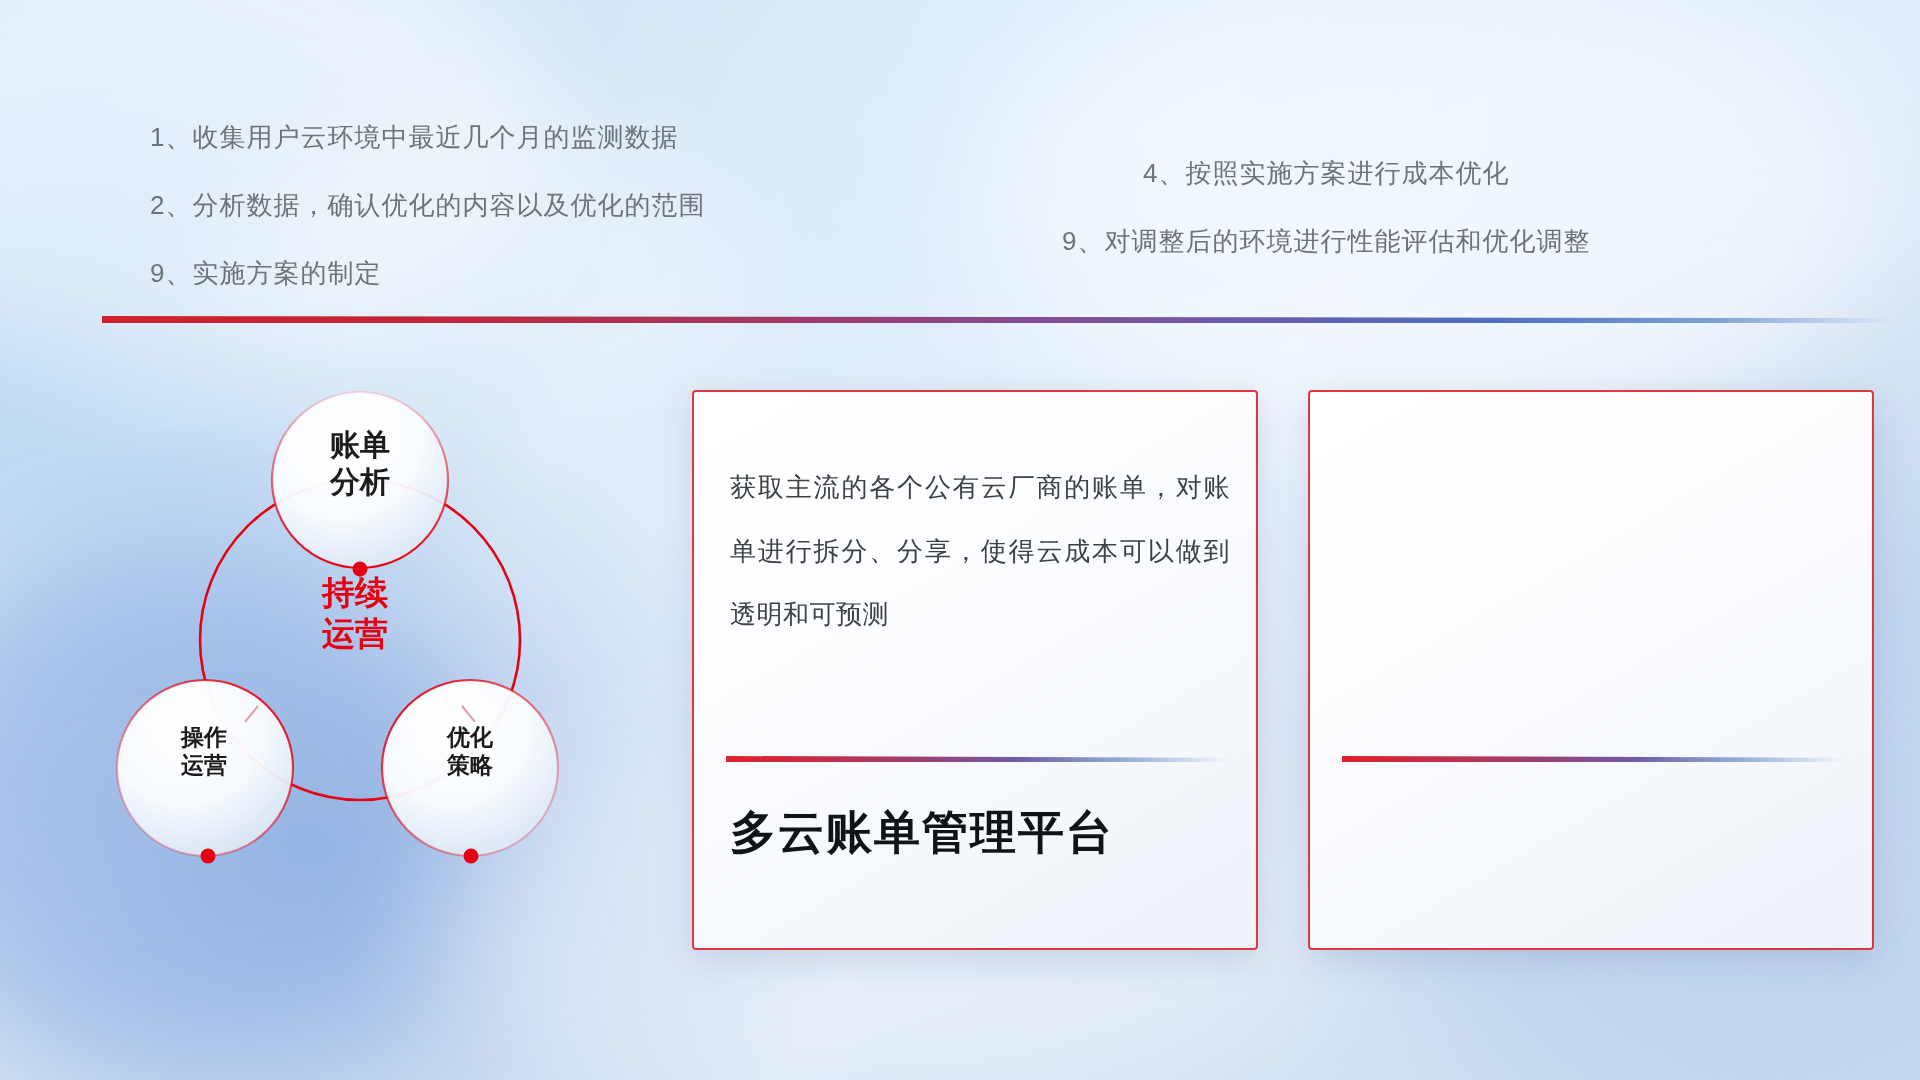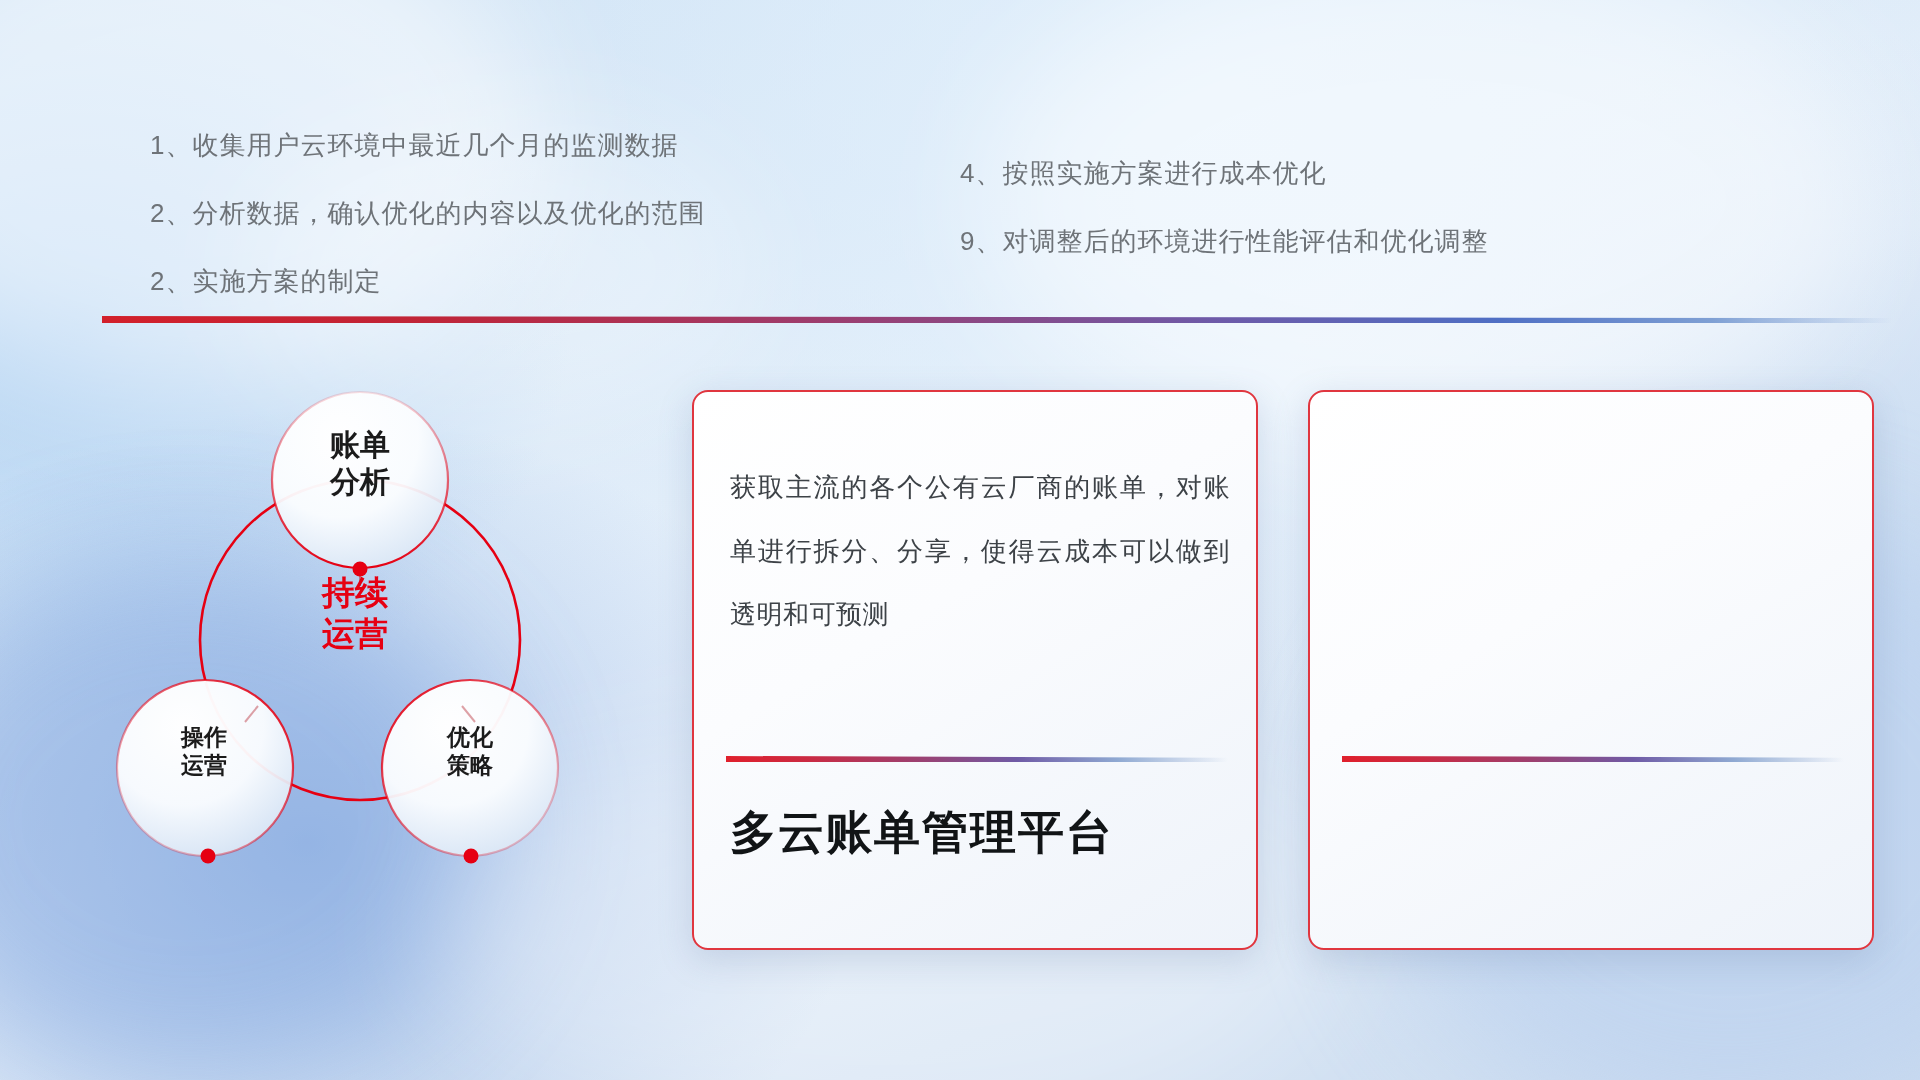--- a/index.html
+++ b/index.html
@@ -23,22 +23,22 @@
   .blob.b2{left:-120px;top:560px;width:620px;height:520px;background:rgba(118,158,219,0.40);}
   .blob.b3{left:980px;top:-60px;width:900px;height:520px;background:rgba(255,255,255,0.50);}
   .blob.b4{left:1380px;top:520px;width:700px;height:620px;background:rgba(186,209,238,0.60);}
   .blob.b5{left:430px;top:720px;width:900px;height:420px;background:rgba(255,255,255,0.32);}
   .blob.b6{left:240px;top:120px;width:520px;height:300px;background:rgba(255,255,255,0.30);}
 
   
   .bullets{position:absolute;color:#6e7378;font-size:26px;line-height:1;}
   .bullets .row{white-space:nowrap;letter-spacing:1px;}
   #bullets-left{left:150px;top:124px;}
-  #bullets-left .row{margin-bottom:42px;margin-top:8px;}
-  #bullets-right{left:960px;top:160px;}
+  #bullets-left .row{margin-bottom:42px;}
+  #bullets-right{left:1062px;top:160px;text-align:center;}
   #bullets-right .row{margin-bottom:42px;}
 
   
   #divider{
     position:absolute;left:102px;top:316px;width:1790px;height:7px;
     background:linear-gradient(90deg,#d2202b 0%,#c02437 18%,#9a3f72 42%,#6e5aa8 62%,#4f6fc4 78%,#7fa0d4 90%,rgba(180,205,235,0) 100%);
     clip-path:polygon(0 0,100% 30%,100% 100%,0 100%);
   }
 
   
@@ -49,21 +49,21 @@
     line-height:1.22;pointer-events:none;
   }
   #lbl-top{left:175px;top:77px;width:180px;font-size:30px;}
   #lbl-bl{left:24px;top:373px;width:170px;font-size:23px;}
   #lbl-br{left:290px;top:373px;width:170px;font-size:23px;}
   #lbl-center{left:160px;top:222px;width:200px;font-size:33px;color:#e60012;line-height:1.25;}
 
   
   .card{
     position:absolute;top:390px;width:566px;height:560px;
-    border:2px solid #e0363f;border-radius:16px;
+    border:2px solid #e0363f;border-radius:4px;
     background:linear-gradient(150deg,#ffffff 0%,#fbfcfe 40%,#eef3fa 100%);
     box-shadow:0 10px 34px rgba(90,120,165,0.22);
     box-sizing:border-box;
   }
   #card-1{left:692px;}
   #card-2{left:1308px;}
   .card-body{
     position:absolute;left:36px;right:26px;top:64px;
     color:#3d4247;font-size:26px;line-height:2.45;letter-spacing:0.5px;
     text-align:justify;text-justify:inter-ideograph;
@@ -86,21 +86,21 @@
   <div class="blob b1"></div>
   <div class="blob b2"></div>
   <div class="blob b3"></div>
   <div class="blob b4"></div>
   <div class="blob b5"></div>
   <div class="blob b6"></div>
 
   <div class="bullets" id="bullets-left">
     <div class="row">1、收集用户云环境中最近几个月的监测数据</div>
     <div class="row">2、分析数据，确认优化的内容以及优化的范围</div>
-    <div class="row">2、实施方案的制定</div>
+    <div class="row">9、实施方案的制定</div>
   </div>
 
   <div class="bullets" id="bullets-right">
     <div class="row">4、按照实施方案进行成本优化</div>
     <div class="row">9、对调整后的环境进行性能评估和优化调整</div>
   </div>
 
   <div id="divider"></div>
 
   <div id="venn">

